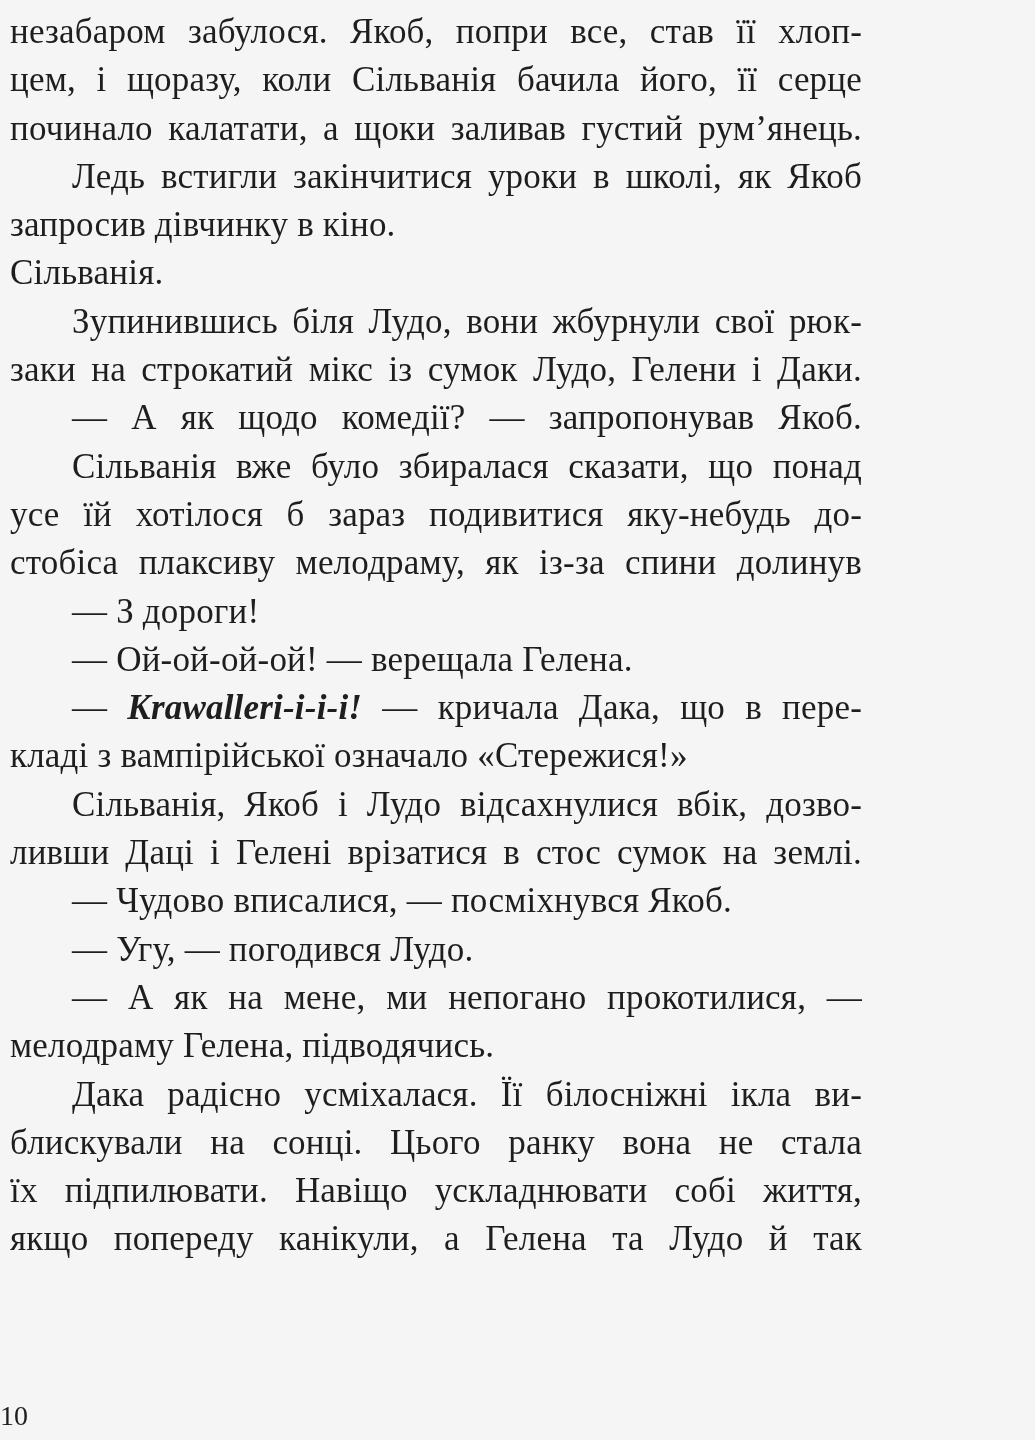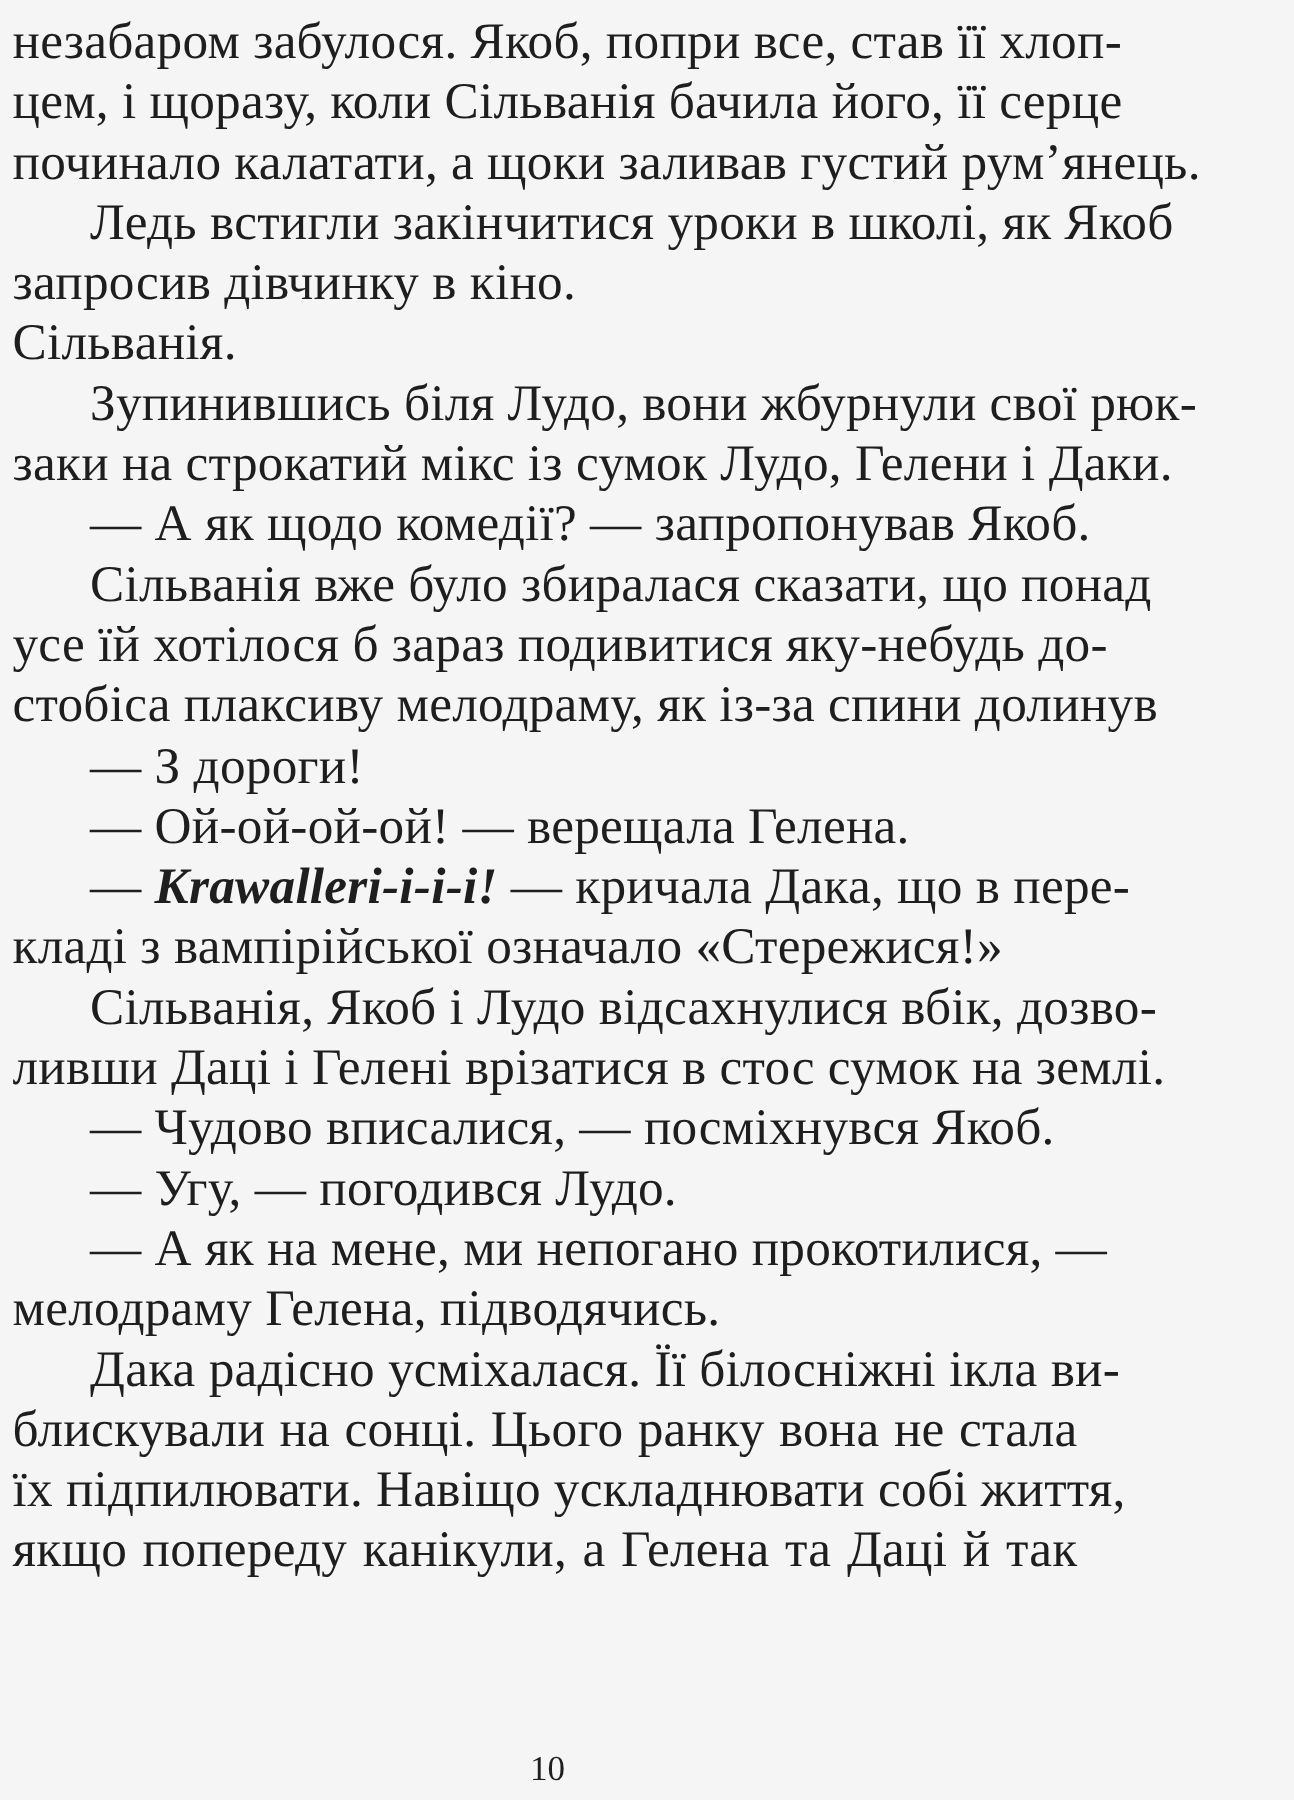--- a/index.html
+++ b/index.html
@@ -17,41 +17,40 @@
     }
     .page-text {
       position: absolute;
       left: 10px;
       top: 8px;
       width: 852px;
     }
     .line {
       height: 48.3px;
       line-height: 48.3px;
-      font-size: 41px;
+      font-size: 35px;
       white-space: nowrap;
       letter-spacing: 0.2px;
     }
     .line.justify {
       text-align: justify;
       text-align-last: justify;
     }
     .line.indent {
       padding-left: 62px;
     }
     .line .it {
       font-style: italic;
       font-weight: bold;
     }
     .page-number {
       position: absolute;
       left: 0;
       width: 876px;
       top: 1398px;
-      text-align: center;
       font-size: 28px;
       line-height: 36px;
     }
   </style>
 </head>
 <body>
 
 <div class="page-text">
   <div class="line justify">незабаром забулося. Якоб, попри все, став її хлоп-</div>
   <div class="line justify">цем, і щоразу, коли Сільванія бачила його, її серце</div>
@@ -71,16 +70,16 @@
   <div class="line">кладі з вампірійської означало «Стережися!»</div>
   <div class="line justify indent">Сільванія, Якоб і Лудо відсахнулися вбік, дозво-</div>
   <div class="line justify">ливши Даці і Гелені врізатися в стос сумок на землі.</div>
   <div class="line indent">— Чудово вписалися, — посміхнувся Якоб.</div>
   <div class="line indent">— Угу, — погодився Лудо.</div>
   <div class="line justify indent">— А як на мене, ми непогано прокотилися, —</div>
   <div class="line">мелодраму Гелена, підводячись.</div>
   <div class="line justify indent">Дака радісно усміхалася. Її білосніжні ікла ви-</div>
   <div class="line justify">блискували на сонці. Цього ранку вона не стала</div>
   <div class="line justify">їх підпилювати. Навіщо ускладнювати собі життя,</div>
-  <div class="line justify">якщо попереду канікули, а Гелена та Даці й так</div>
+  <div class="line justify">якщо попереду канікули, а Гелена та Лудо й так</div>
 </div>
 
 <div class="page-number">10</div>
 
 </body></html>

